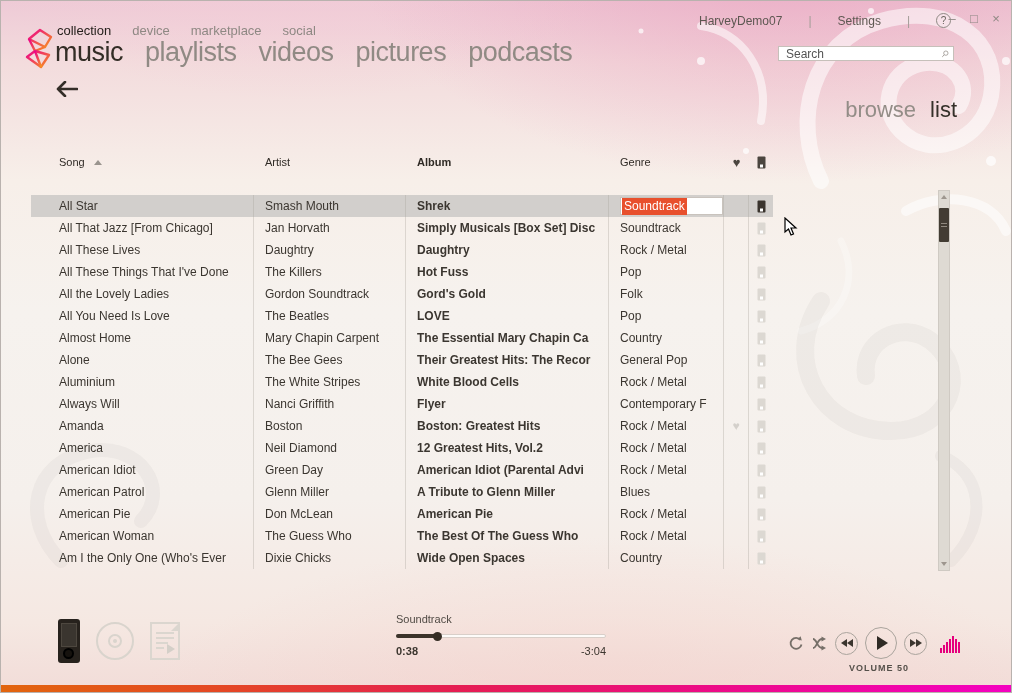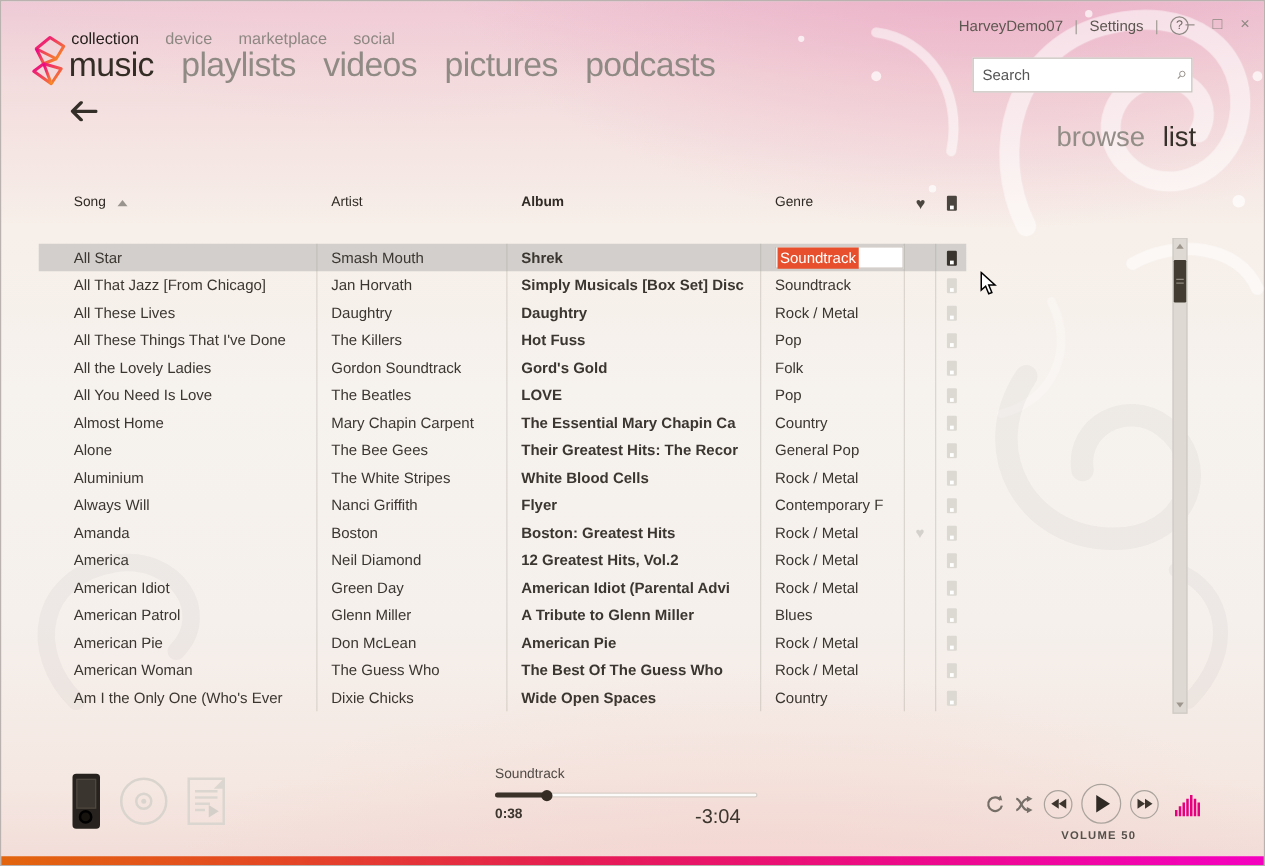--- a/index.html
+++ b/index.html
@@ -20,28 +20,28 @@
   .swirls { position:absolute; inset:0; pointer-events:none; }
 
   
   .logo { position:absolute; left:20px; top:26px; }
   .nav-primary { position:absolute; left:56px; top:22px; display:flex; gap:21px; font-size:13px; color:#8e8883; }
   .nav-primary .active { color:#26211d; font-weight:normal; }
   .nav-secondary { position:absolute; left:54px; top:36px; display:flex; gap:22px; font-size:27px; color:#908a84; letter-spacing:-.5px; }
   .nav-secondary .active { color:#332d26; }
   .nav-primary span, .nav-secondary span { cursor:default; }
 
-  .account { position:absolute; right:60px; top:12px; display:flex; align-items:center; gap:9px; font-size:12px; color:#5d5751; }
+  .account { position:absolute; right:60px; top:12px; display:flex; align-items:center; gap:26px; font-size:12px; color:#5d5751; }
   .account .sep { color:#a39d97; }
   .help-circle { width:15px; height:15px; border:1px solid #8e8883; border-radius:50%; font-size:10px; color:#6a645e;
     display:flex; align-items:center; justify-content:center; }
   .win-controls { position:absolute; right:8px; top:10px; display:flex; gap:8px; font-size:13px; color:#8e8883; }
   .win-controls span { width:14px; text-align:center; cursor:default; }
 
-  .search-box { position:absolute; left:777px; top:45px; width:176px; height:28px; background:#fff;
+  .search-box { position:absolute; left:777px; top:45px; width:176px; height:15px; background:#fff;
     border:1px solid #c6c0ba; display:flex; align-items:center; padding:0 4px 0 7px; }
   .search-box input { flex:1; border:none; outline:none; font-size:12px; color:#434343; background:transparent; font-family:inherit; }
   .search-box input::placeholder { color:#545454; opacity:1; }
 
   .back-arrow { position:absolute; left:55px; top:80px; cursor:default; }
 
   .view-toggle { position:absolute; right:54px; top:96px; display:flex; gap:14px; font-size:22px; }
   .view-toggle .browse { color:#938d87; }
   .view-toggle .list { color:#353029; }
 
@@ -96,21 +96,21 @@
   .doc i { position:absolute; left:4px; height:2px; background:#dbd6cf; }
   .doc .l1{top:8px;width:18px;} .doc .l2{top:13px;width:18px;} .doc .l3{top:18px;width:12px;} .doc .l4{top:23px;width:8px;}
   .doc .play { position:absolute; right:3px; bottom:4px; width:0; height:0; border-top:5px solid transparent; border-bottom:5px solid transparent; border-left:8px solid #d4cfc8; }
 
   .np-label { position:absolute; left:395px; top:612px; font-size:11px; color:#514b45; }
   .progress { position:absolute; left:395px; top:631px; width:210px; height:9px; }
   .progress .track { position:absolute; left:0; top:2px; width:210px; height:4px; background:#fdfbf9; border:1px solid #d9cfc9; border-radius:2px; }
   .progress .fill { position:absolute; left:0; top:2px; height:4px; background:#3b332a; border-radius:2px; }
   .progress .knob { position:absolute; top:0px; width:9px; height:9px; background:#352d24; border-radius:50%; }
   .time-elapsed { position:absolute; left:395px; top:644px; font-size:11px; color:#3c362f; font-weight:bold; }
-  .time-remaining { position:absolute; left:555px; top:644px; width:50px; font-size:16px; color:#3c362f; }
+  .time-remaining { position:absolute; left:555px; top:644px; width:50px; text-align:right; font-size:11px; color:#3c362f; }
 
   .transport { position:absolute; left:786px; top:626px; display:flex; align-items:center; gap:7px; }
   .t-icon { color:#7b756e; }
   .t-circle { border:1px solid #aaa49d; border-radius:50%; display:flex; align-items:center; justify-content:center; }
   .t-small { width:23px; height:23px; }
   .t-big { width:32px; height:32px; }
   .tri { width:0; height:0; border-top:4px solid transparent; border-bottom:4px solid transparent; }
   .tri-r { border-left:6px solid #3b352e; }
   .tri-l { border-right:6px solid #3b352e; }
   .play-tri { width:0; height:0; border-top:7px solid transparent; border-bottom:7px solid transparent; border-left:11px solid #2f2a24; margin-left:3px; }

